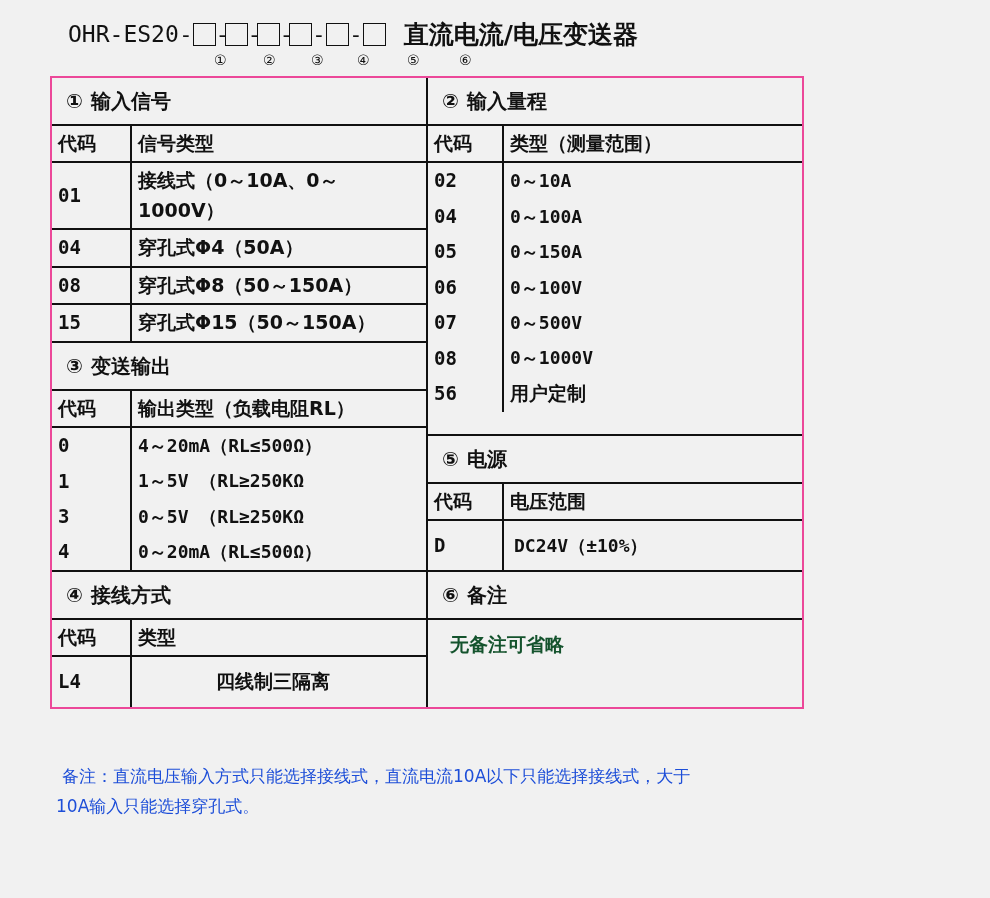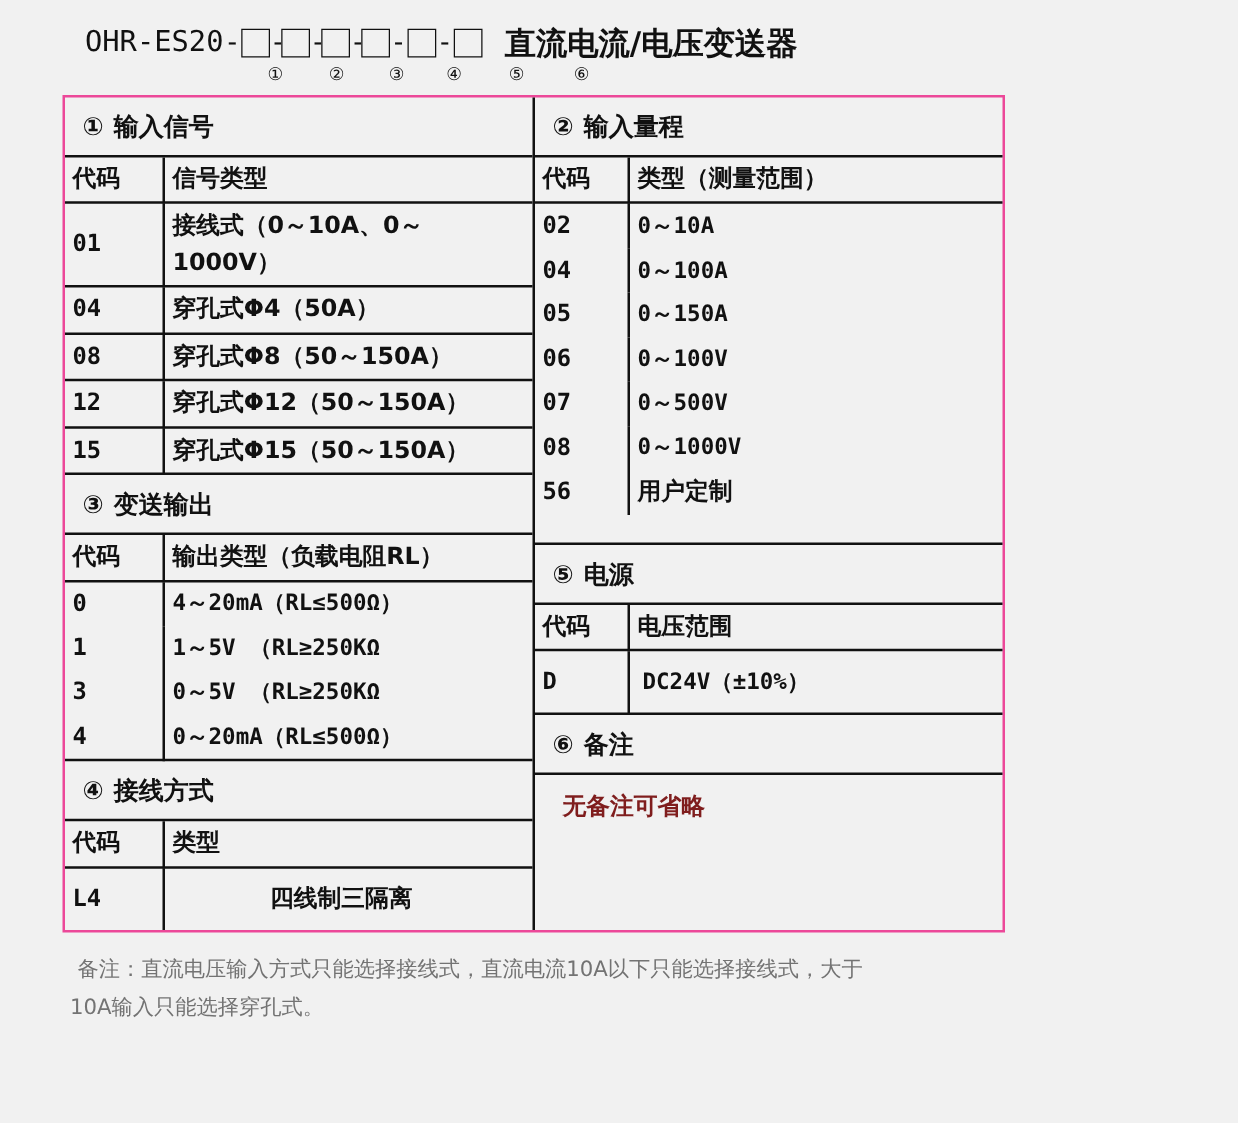--- a/index.html
+++ b/index.html
@@ -155,32 +155,32 @@
   }
   .spacer {
     height: 22px;
   }
 
   .plain-row {
     font-size: 19px;
     font-weight: bold;
     padding: 12px 0 12px 22px;
     font-family: Liberation Sans, sans-serif;
-    color: #7f1d1d;
+    color: #14532d;
   }
 
   
   .footnote {
     position: absolute;
     left: 62px;
     top: 762px;
     width: 880px;
     font-size: 17px;
     line-height: 1.75;
-    color: #737373;
+    color: #1d4ed8;
     font-family: "DejaVu Sans", sans-serif;
   }
   .footnote .l2 { margin-left: -6px; }
 </style>
 </head>
 <body>
 
 <div class="page">
 
   <div class="model-line">
@@ -231,24 +231,20 @@
         </tr>
         <tr>
           <td class="code">04</td>
           <td class="val">穿孔式Φ4（50A）</td>
         </tr>
         <tr>
           <td class="code">08</td>
           <td class="val">穿孔式Φ8（50～150A）</td>
         </tr>
         <tr>
-          <td class="code">12</td>
-          <td class="val">穿孔式Φ12（50～150A）</td>
-        </tr>
-        <tr>
           <td class="code" style="border-bottom:2px solid #111;">15</td>
           <td class="val" style="border-bottom:2px solid #111;">穿孔式Φ15（50～150A）</td>
         </tr>
       </tbody>
         </table>
 
       <div class="sect-header">
         <span class="cnum">③</span><span>变送输出</span>
       </div>
 

